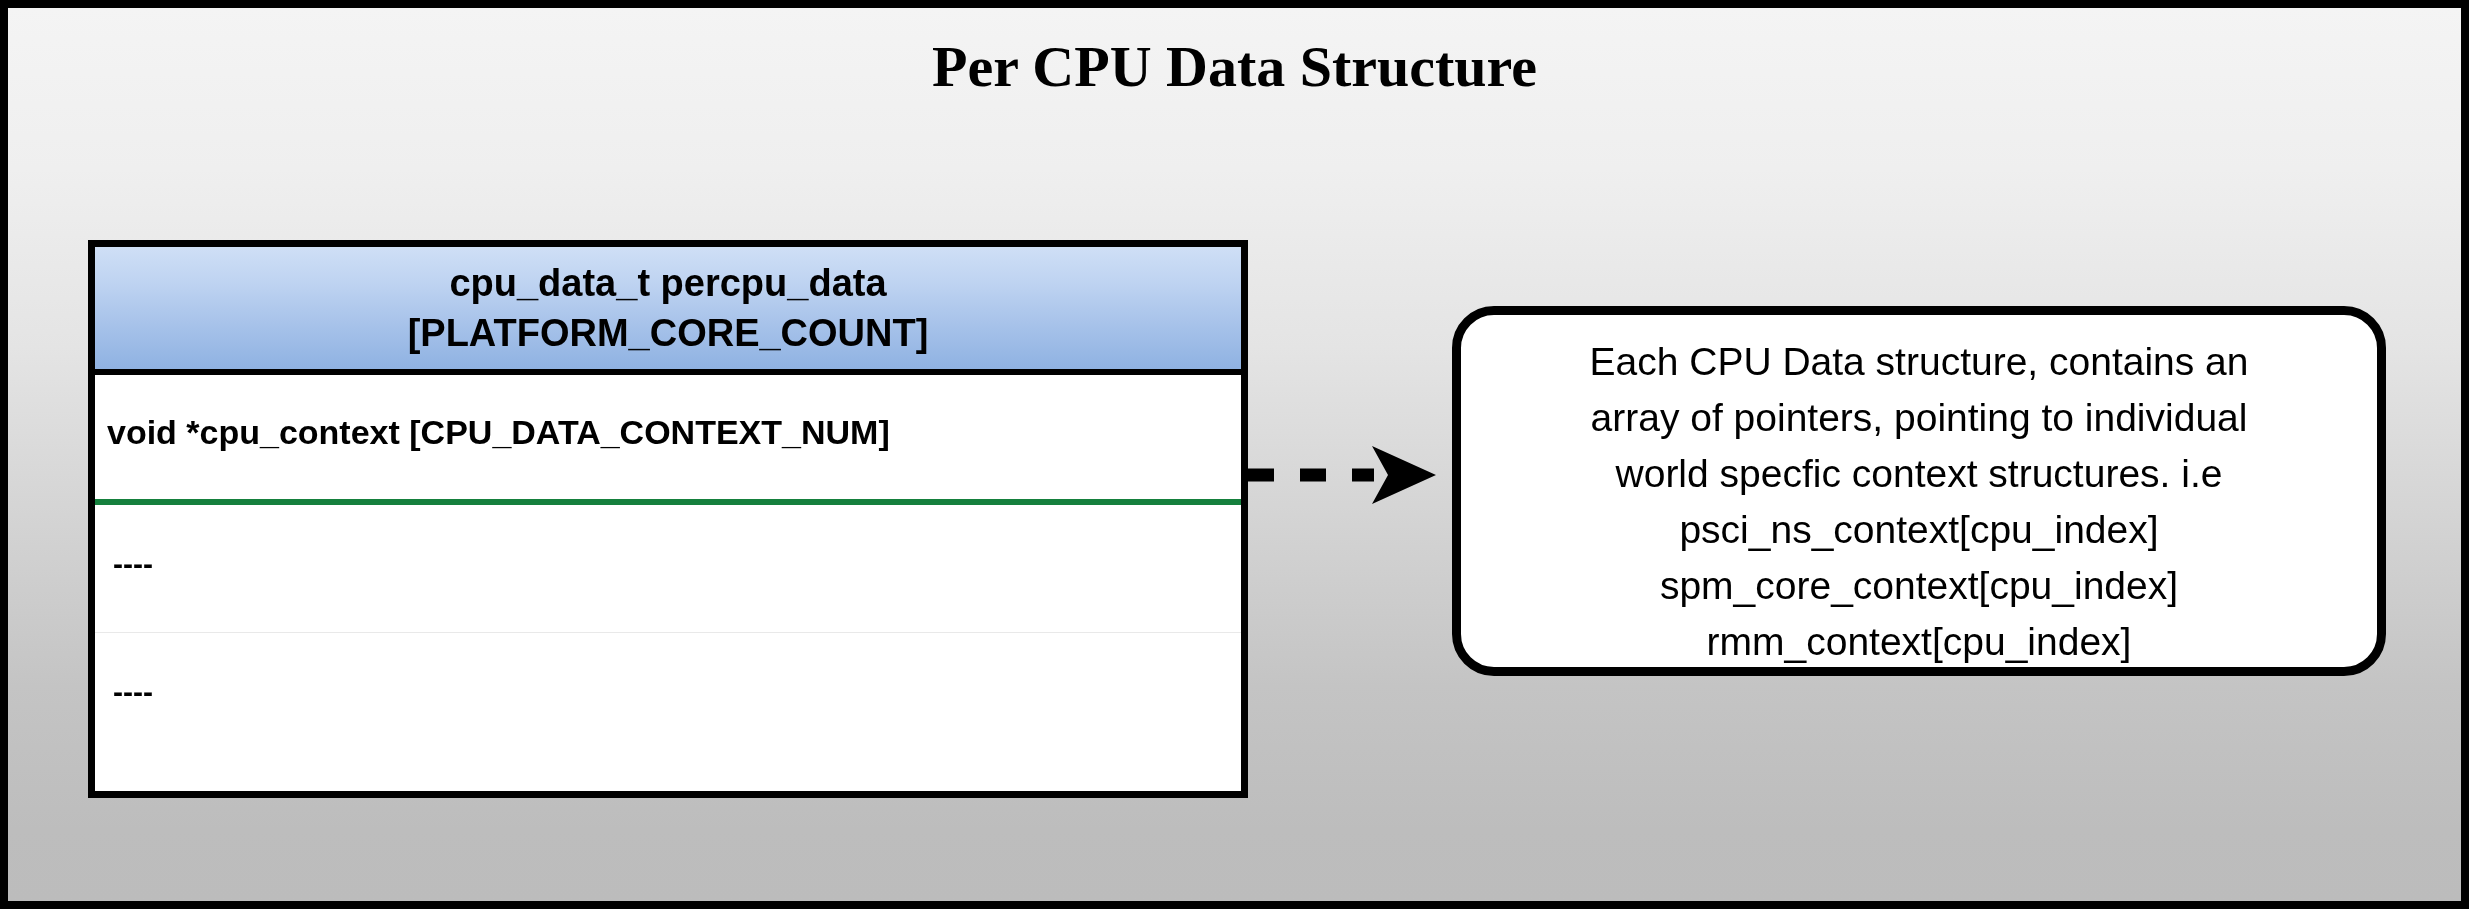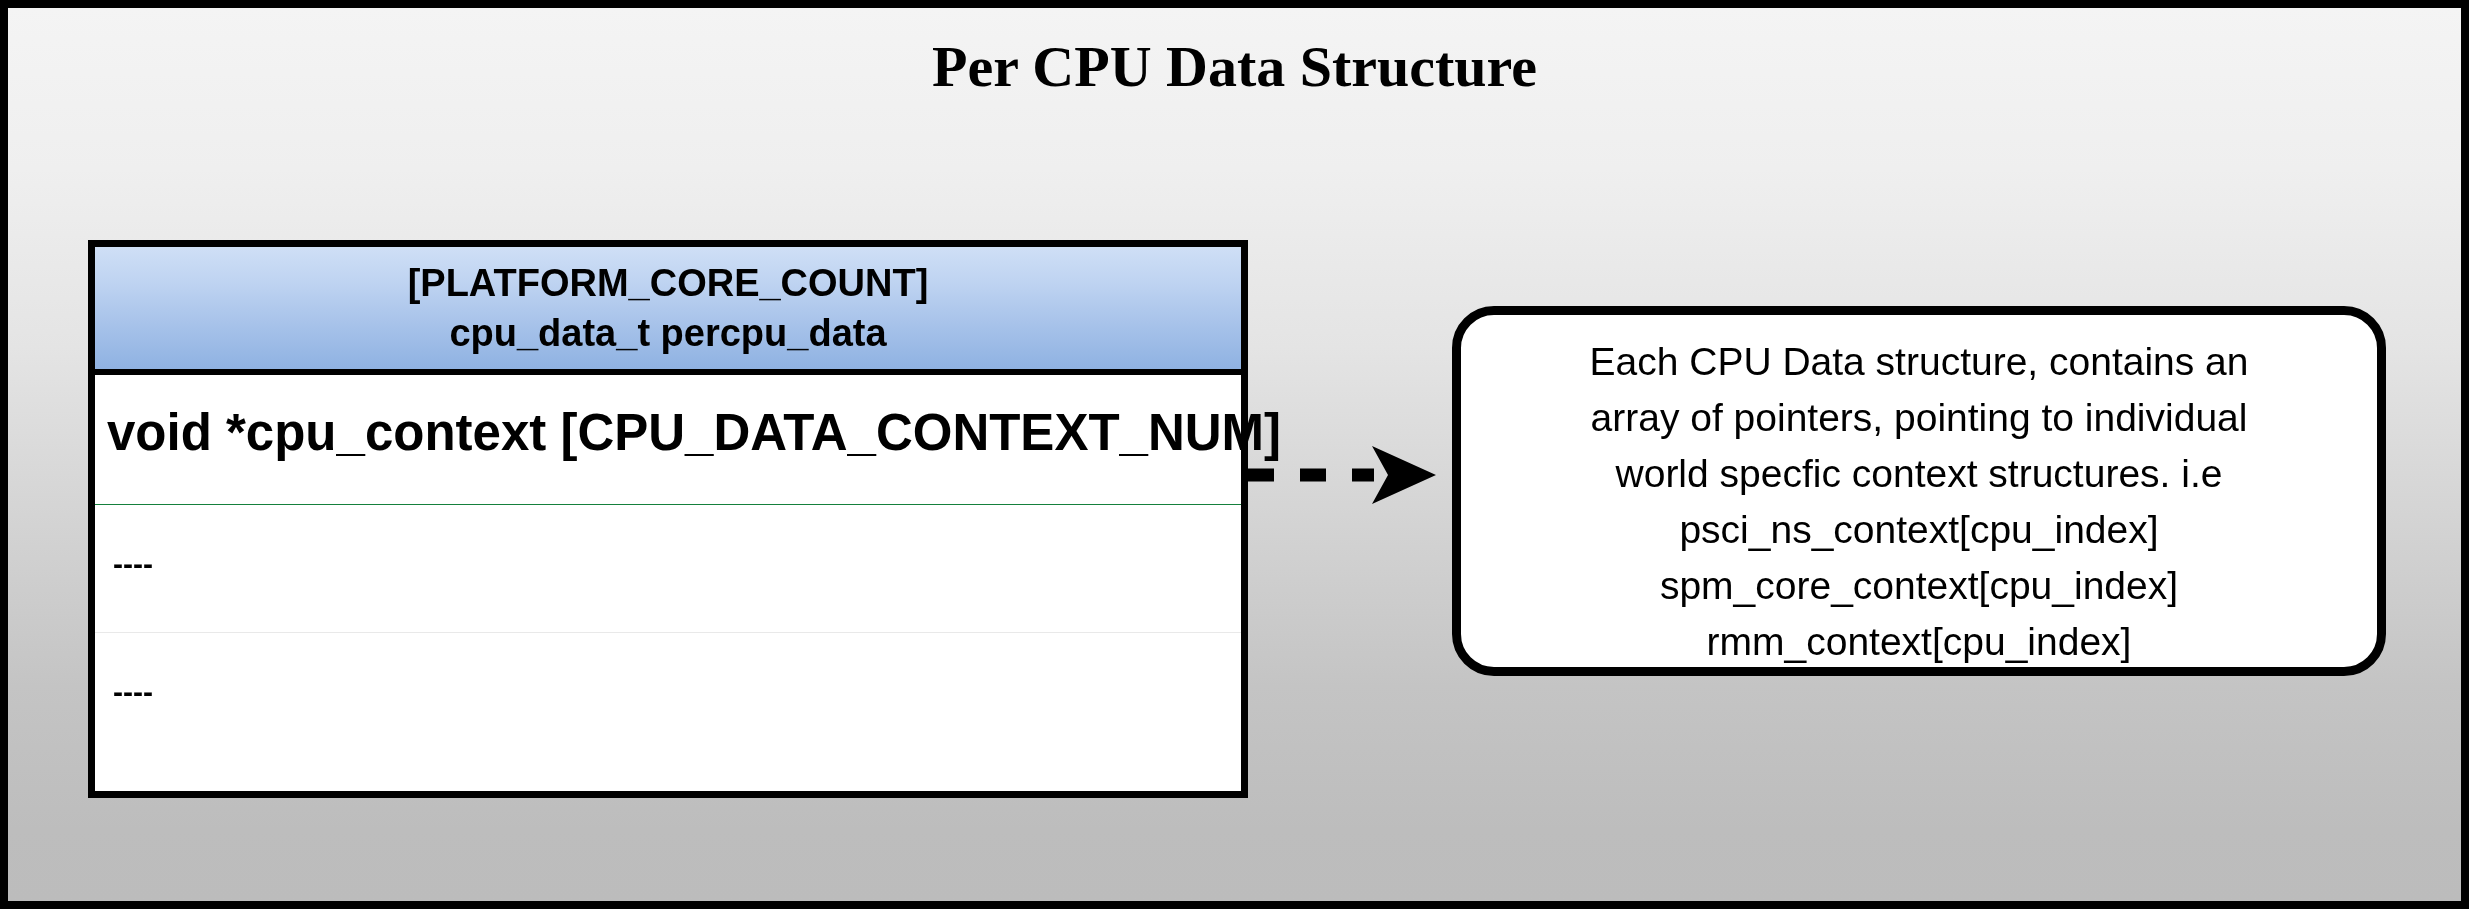--- a/index.html
+++ b/index.html
@@ -72,25 +72,25 @@
   }
 
   .struct-row {
     box-sizing: border-box;
     font-weight: bold;
     color: #000000;
   }
 
   #struct-row-0 {
     height: 130px;
-    font-size: 51px;
+    font-size: 34px;
     line-height: 43px;
     padding: 36px 0 0 12px;
     white-space: nowrap;
-    border-bottom: 1px solid #15803d;
+    border-bottom: 6px solid #15803d;
   }
 
   #struct-row-1 {
     height: 128px;
     font-size: 30px;
     line-height: 30px;
     padding: 44px 0 0 18px;
     border-bottom: 1px solid #e9e9e9;
   }
 
@@ -140,22 +140,22 @@
 </head>
 <body>
 
 <div id="canvas">
 
   <div id="title">Per CPU Data Structure</div>
 
   <div id="struct-table">
 
     <div id="struct-header">
+      <span>cpu_data_t percpu_data</span>
       <span>[PLATFORM_CORE_COUNT]</span>
-      <span>cpu_data_t percpu_data</span>
     </div>
 
     <div class="struct-row" id="struct-row-0">void *cpu_context [CPU_DATA_CONTEXT_NUM]</div>
 
     <div class="struct-row" id="struct-row-1">----</div>
 
     <div class="struct-row" id="struct-row-2">----</div>
 
   </div>
 

